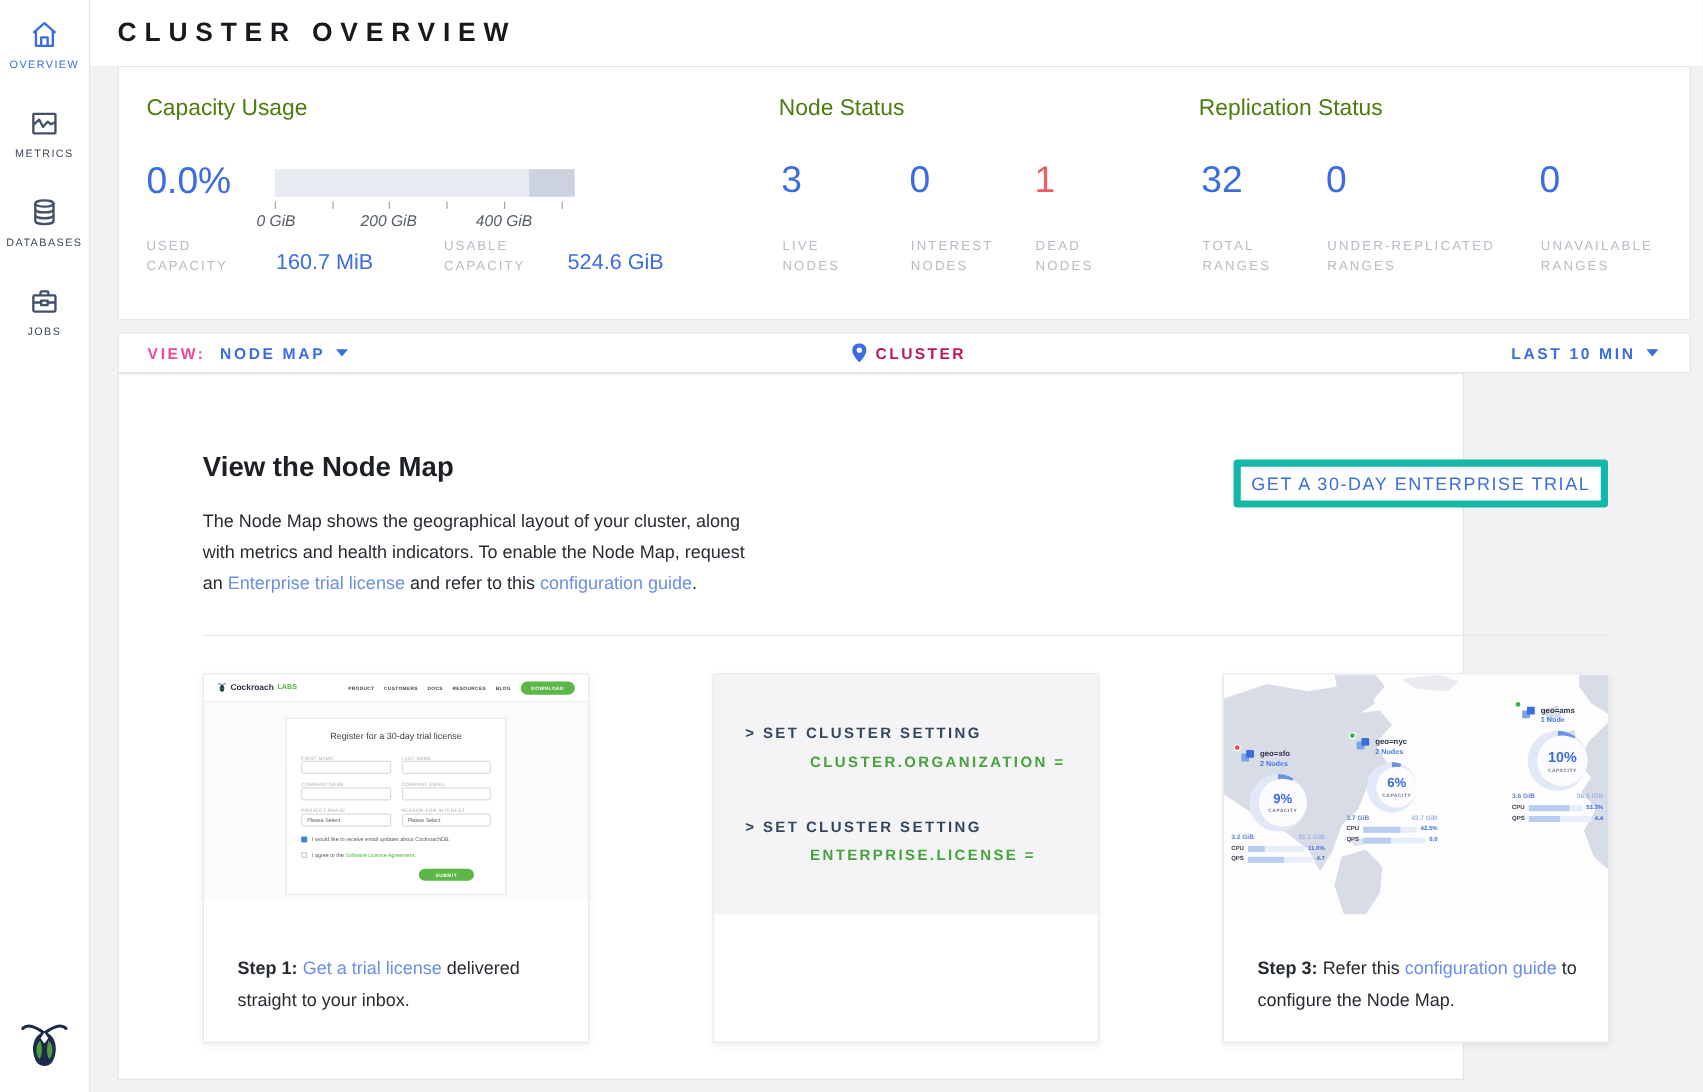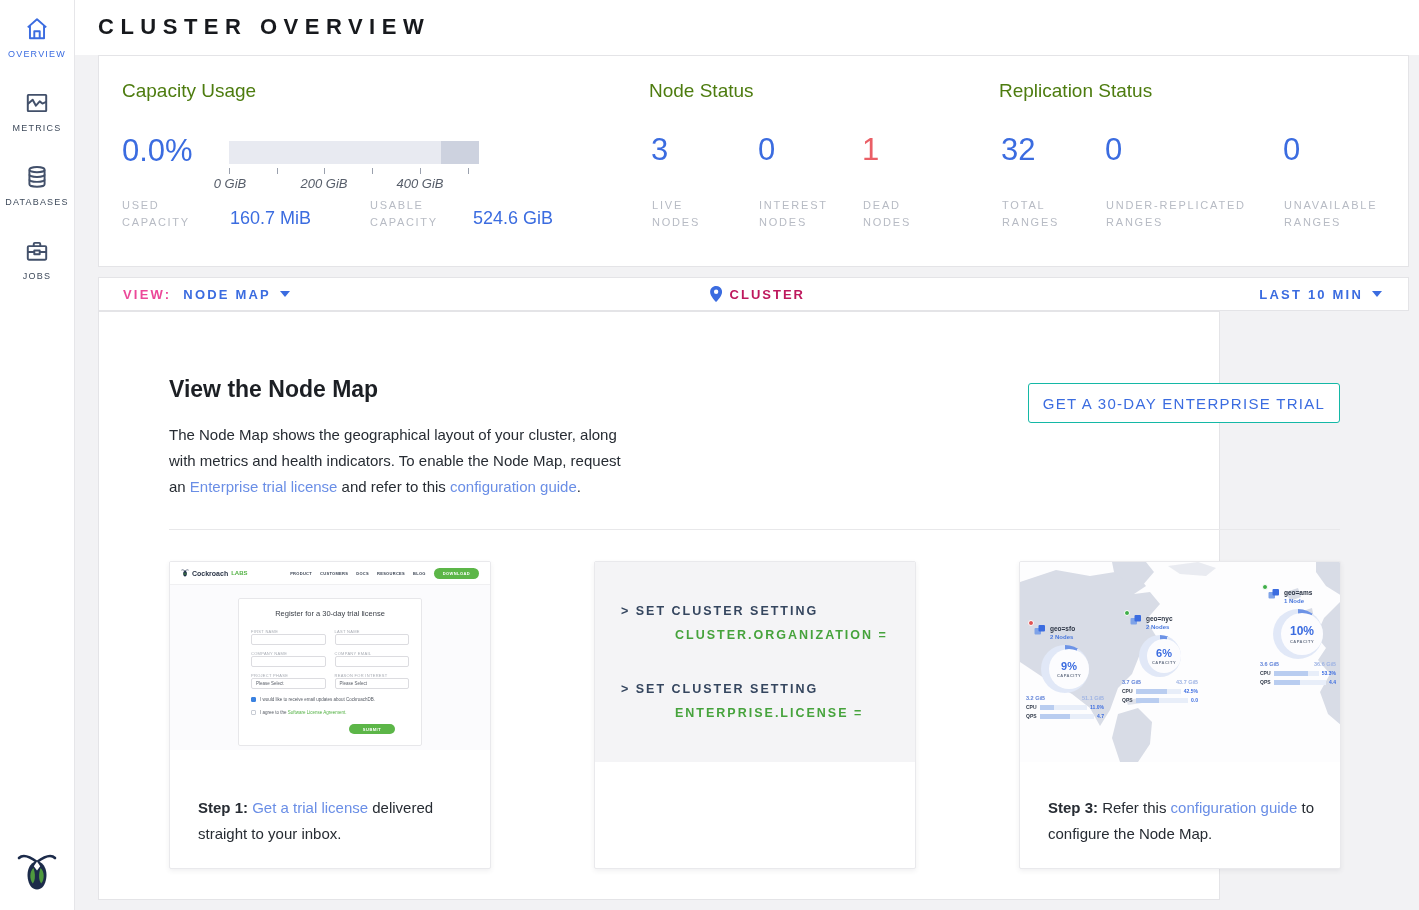--- a/index.html
+++ b/index.html
@@ -64,21 +64,21 @@
   .vb-right { position:absolute; right:26px; top:0; height:100%; display:flex; align-items:center; cursor:pointer; }
   .vb-time { font-size:13px; font-weight:600; letter-spacing:2.2px; color:#3b6ce0; }
 
   
   .main-panel { position:absolute; left:98px; top:311px; width:1122px; height:589px;
                 background:#fff; border:1px solid #e4e4e7; }
   .mp-heading { position:absolute; left:70px; top:64px; font-size:23px; font-weight:600; color:#1c1f24; }
   .mp-desc { position:absolute; left:70px; top:110px; width:462px; font-size:15px; line-height:26px; color:#272c33; }
   .link { color:#6a8ee6; text-decoration:none; cursor:pointer; }
   .trial-btn { position:absolute; left:929px; top:71px; width:312px; height:40px; background:#fff;
-               border:1px solid #14b8a6; border-radius:3px; color:#3b6ce0; font-size:15px;
+               border:6px solid #14b8a6; border-radius:3px; color:#3b6ce0; font-size:15px;
                letter-spacing:1.3px; display:flex; align-items:center; justify-content:center; cursor:pointer;
                font-family:"Liberation Sans", sans-serif; }
   .divider { position:absolute; left:70px; top:217px; width:1171px; height:1px; background:#e8e8ea; }
 
   .card { position:absolute; top:249px; width:322px; height:308px; background:#fff;
           border:1px solid #e9e9ec; border-radius:2px; box-shadow:0 2px 5px rgba(60,64,80,0.08); overflow:hidden; }
   .card1 { left:70px; } .card2 { left:495px; } .card3 { left:920px; }
   .caption { position:absolute; left:28px; right:22px; top:233px; font-size:15px; line-height:26px; color:#272c33; }
   .caption .bold { font-weight:700; }
 

